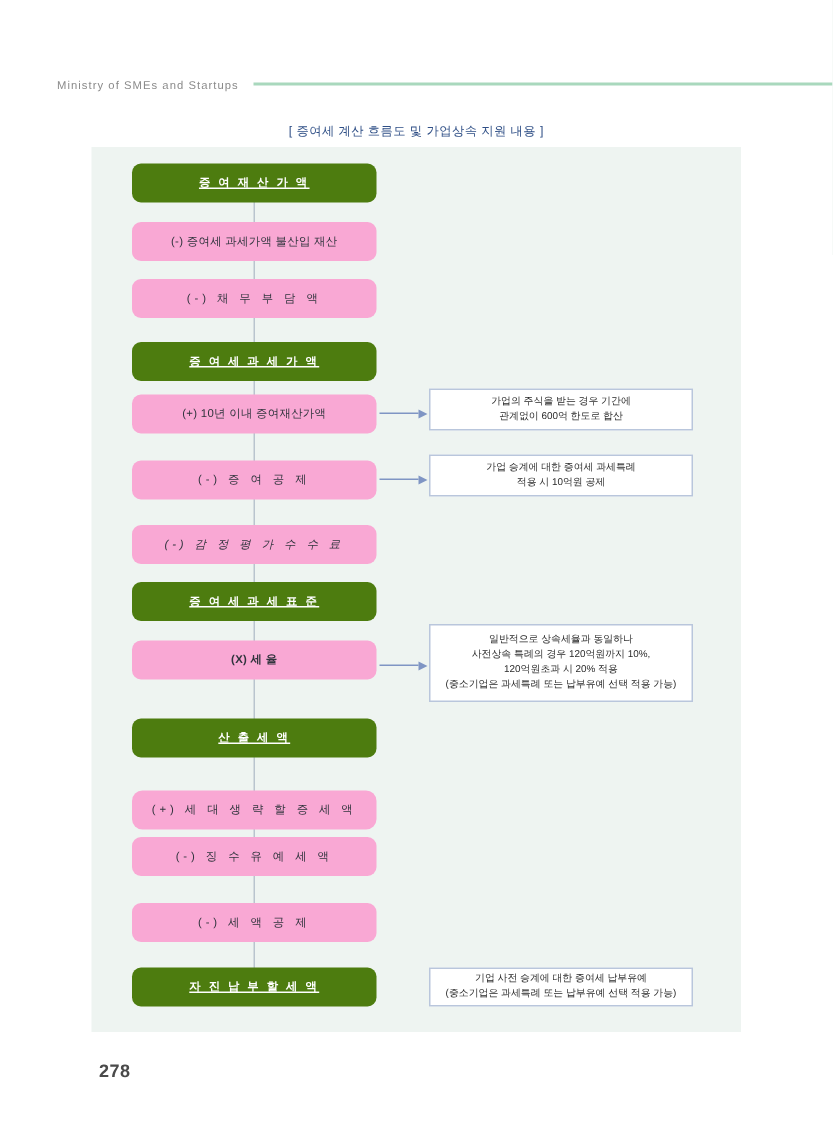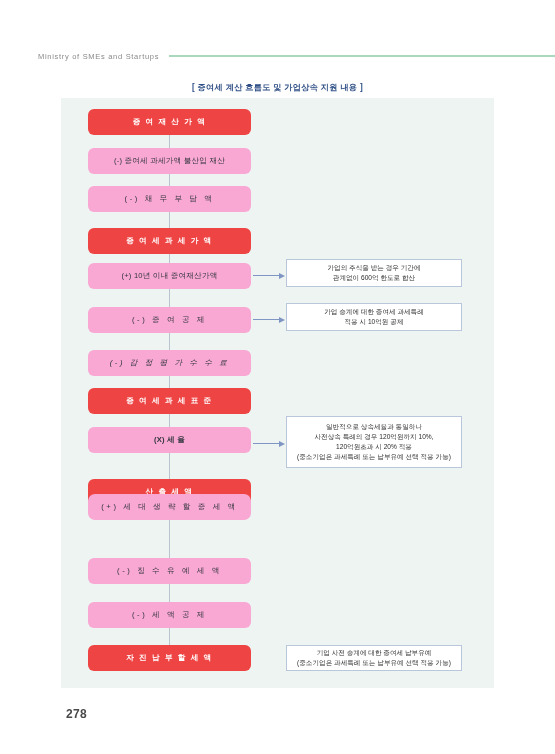--- a/index.html
+++ b/index.html
@@ -43,21 +43,21 @@
   }
 
   
   .chart-title {
     position: absolute;
     top: 82px;
     left: 0;
     width: 555px;
     text-align: center;
     font-size: 8.2px;
-    font-weight: bold;
+    font-weight: normal;
     letter-spacing: 0.3px;
     color: #2f4f86;
   }
 
   
   .panel {
     position: absolute;
     left: 61px;
     top: 98px;
     width: 433px;
@@ -84,24 +84,25 @@
     display: flex;
     align-items: center;
     justify-content: center;
     text-align: center;
     font-size: 7.6px;
     line-height: 1.2;
     white-space: nowrap;
     box-sizing: border-box;
   }
   .node.primary {
-    background: #ef4444;
+    background: #4d7c0f;
     color: #ffffff;
     font-weight: bold;
     letter-spacing: 1.6px;
+    text-decoration: underline;
   }
   .node.secondary {
     background: #f9a8d4;
     color: #30343d;
     letter-spacing: 0.2px;
   }
   .node.secondary.spaced {
     letter-spacing: 2.6px;
   }
 
@@ -174,21 +175,21 @@
     <div class="node primary" style="top: 109px;">증 여 재 산 가 액</div>
     <div class="node secondary" style="top: 148px;">(-) 증여세 과세가액 불산입 재산</div>
     <div class="node secondary spaced" style="top: 186px;">(-) 채  무  부  담  액</div>
     <div class="node primary" style="top: 228px;">증 여 세 과 세 가 액</div>
     <div class="node secondary" style="top: 263px;">(+) 10년 이내 증여재산가액</div>
     <div class="node secondary spaced" style="top: 307px;">(-) 증  여  공  제</div>
     <div class="node secondary spaced" style="top: 350px; font-style: italic;">(-) 감 정 평 가 수 수 료</div>
     <div class="node primary" style="top: 388px;">증 여 세 과 세 표 준</div>
     <div class="node secondary" style="top: 427px; font-weight: bold;">(X) 세            율</div>
     <div class="node primary" style="top: 479px;">산  출  세  액</div>
-    <div class="node secondary spaced" style="top: 494px; border-radius: 7px;">(+) 세 대 생 략 할 증 세 액</div>
+    <div class="node secondary spaced" style="top: 527px; border-radius: 7px;">(+) 세 대 생 략 할 증 세 액</div>
     <div class="node secondary spaced" style="top: 558px;">(-) 징 수 유 예 세 액</div>
     <div class="node secondary spaced" style="top: 602px;">(-) 세   액   공   제</div>
     <div class="node primary" style="top: 645px;">자 진 납 부 할 세 액</div>
   </div>
 
 <div id="connector-group">
     <div class="connector" style="top: 272px; left: 253px; width: 32px;">
       <div class="stem"></div>
       <div class="head"></div>
     </div>

